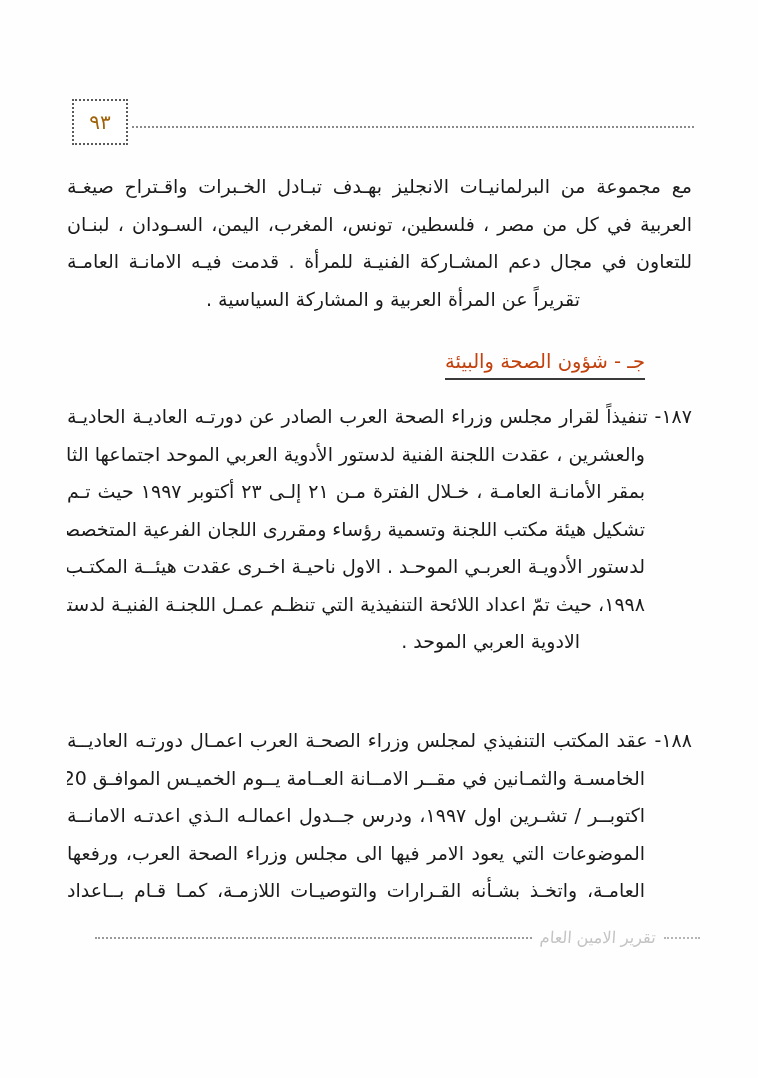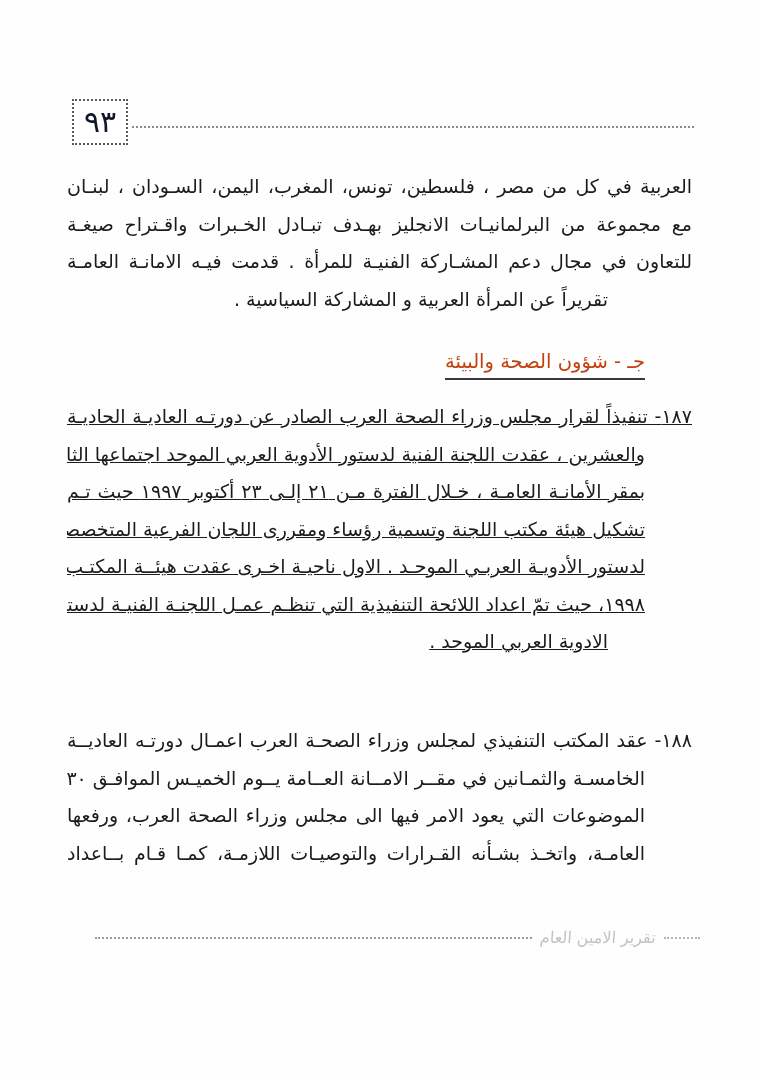--- a/index.html
+++ b/index.html
@@ -24,22 +24,22 @@
       width: 56px;
       height: 46px;
       border: 2px dotted #5a5a5a;
       display: flex;
       align-items: center;
       justify-content: center;
       box-sizing: border-box;
       background: #fff;
     }
     .pagenum-box span {
-      font-size: 30px;
-      color: #0f172a;
+      font-size: 20px;
+      color: #a16207;
       line-height: 1;
     }
     
     .header-rule {
       position: absolute;
       left: 132px;
       right: 64px;
       top: 126px;
       height: 0;
       border-bottom: 2.5px dotted #8a8a8a;
@@ -59,26 +59,26 @@
       overflow: hidden;
     }
     .line.full {
       text-align: justify;
       text-align-last: justify;
     }
     .line.cont {
       margin-right: 47px; 
     }
     .line.short-end {
-      margin-right: 84px; 
+      margin-right: 112px; 
       text-align: left;
       text-align-last: right;
     }
     .intro { top: 168px; }
-    .para187 { top: 398px; text-decoration: underline; }
+    .para187 { top: 398px; }
     .para188 { top: 722px; }
     
     .heading-wrap {
       position: absolute;
       top: 350px;
       right: 113px;
       direction: rtl;
       text-align: right;
     }
     .heading-text {
@@ -118,43 +118,44 @@
 
 <div class="page">
 
   <div class="pagenum-box">
     <span>٩٣</span>
   </div>
 
   <div class="header-rule"></div>
 
   <div class="text-block intro">
+    <div class="line full">مع مجموعة من  البرلمانيـات الانجليز بهـدف تبـادل الخـبرات واقـتراح صيغـة</div>
     <div class="line full">العربية في كل من مصر ، فلسطين، تونس، المغرب، اليمن،  السـودان ،  لبنـان</div>
-    <div class="line full">مع مجموعة من  البرلمانيـات الانجليز بهـدف تبـادل الخـبرات واقـتراح صيغـة</div>
     <div class="line full">للتعاون في مجال دعم المشـاركة الفنيـة للمرأة . قدمت فيـه الامانـة العامـة</div>
     <div class="line short-end">تقريراً عن المرأة  العربية و المشاركة  السياسية .</div>
   </div>
 
   <div class="heading-wrap">
     <span class="heading-text">جـ - شؤون الصحة والبيئة</span>
   </div>
 
   <div class="text-block para187">
     <div class="line full">١٨٧- تنفيذاً لقرار مجلس وزراء الصحة العرب الصادر  عن دورتـه العاديـة الحاديـة</div>
     <div class="line full cont">والعشرين ، عقدت اللجنة الفنية لدستور الأدوية العربي الموحد اجتماعها  الثاني</div>
     <div class="line full cont">بمقر الأمانـة العامـة ، خـلال الفترة مـن ٢١ إلـى ٢٣ أكتوبر ١٩٩٧ حيث تـم</div>
     <div class="line full cont">تشكيل هيئة مكتب اللجنة وتسمية رؤساء ومقررى اللجان الفرعية المتخصصـة</div>
     <div class="line full cont">لدستور الأدويـة العربـي الموحـد . الاول ناحيـة اخـرى عقدت هيئــة المكتـب</div>
     <div class="line full cont">١٩٩٨، حيث تمّ اعداد اللائحة التنفيذية التي  تنظـم عمـل اللجنـة الفنيـة لدستور</div>
     <div class="line short-end">الادوية العربي الموحد .</div>
   </div>
 
   <div class="text-block para188">
     <div class="line full">١٨٨- عقد المكتب التنفيذي لمجلس وزراء الصحـة العرب اعمـال دورتـه العاديــة</div>
-    <div class="line full cont">الخامسـة والثمـانين في مقــر الامــانة العــامة يــوم الخميـس الموافـق ٣٠</div>
+    <div class="line full cont">الخامسـة والثمـانين في مقــر الامــانة العــامة يــوم الخميـس الموافـق 20</div>
+    <div class="line full cont">اكتوبــر / تشـرين اول ١٩٩٧، ودرس جــدول اعمالـه الـذي اعدتـه الامانــة</div>
     <div class="line full cont">الموضوعات التي يعود الامر فيها الى مجلس وزراء الصحة  العرب، ورفعها</div>
     <div class="line full cont">العامـة، واتخـذ بشـأنه القـرارات والتوصيـات اللازمـة، كمـا قـام بــاعداد</div>
   </div>
 
   <div class="footer">
     <div class="dotline long"></div>
     <span class="stamp">تقرير الامين العام</span>
     <div class="dotline short"></div>
   </div>
 

